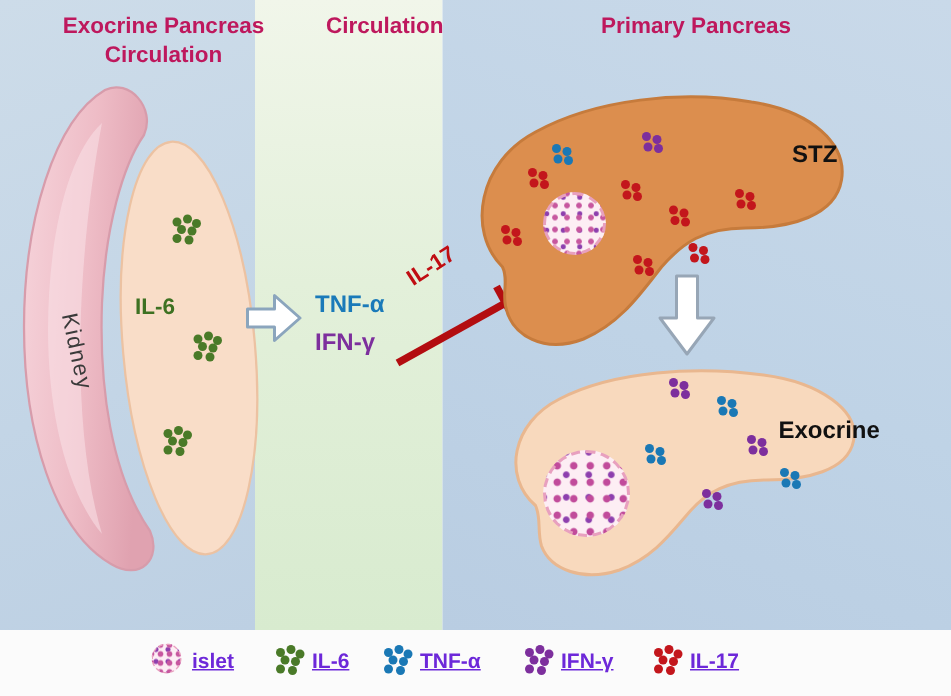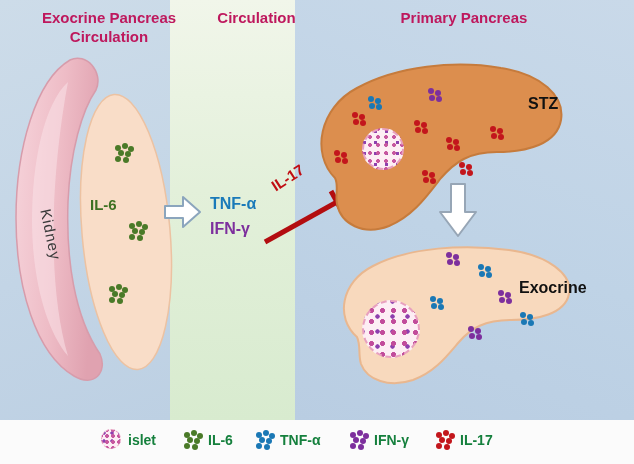--- a/index.html
+++ b/index.html
@@ -30,21 +30,21 @@
   .c-purple{color:#7d2f9d;}
   .c-red{color:#c3161c;}
   
   .islet{position:absolute;border-radius:50%;background-color:#fdeef4;border:2px dashed #e8a0bf;
     background-image:radial-gradient(circle,#c7579f 1.6px,transparent 2.2px),radial-gradient(circle,#8d3fae 1.4px,transparent 2px);
     background-size:9px 9px,13px 13px;background-position:2px 3px,6px 7px;box-sizing:border-box;}
   .islet-big{background-image:radial-gradient(circle,#c14b9b 2.2px,transparent 2.8px),radial-gradient(circle,#8d3fae 1.9px,transparent 2.5px);
     background-size:11px 11px,15px 15px;}
   .islet-sm{background-size:6px 6px,8px 8px;border-width:1.5px;}
   
-  .legend-label{position:absolute;top:432px;font-size:14px;font-weight:600;color:#15803d;}
+  .legend-label{position:absolute;top:432px;font-size:14px;font-weight:600;color:#6d28d9;text-decoration:underline;}
 </style>
 </head>
 <body>
 
 <div id="figure">
 
   <div class="abs panel-left"></div>
   <div class="abs panel-mid"></div>
   <div class="abs panel-right"></div>
   <div class="abs legend-bar"></div>

